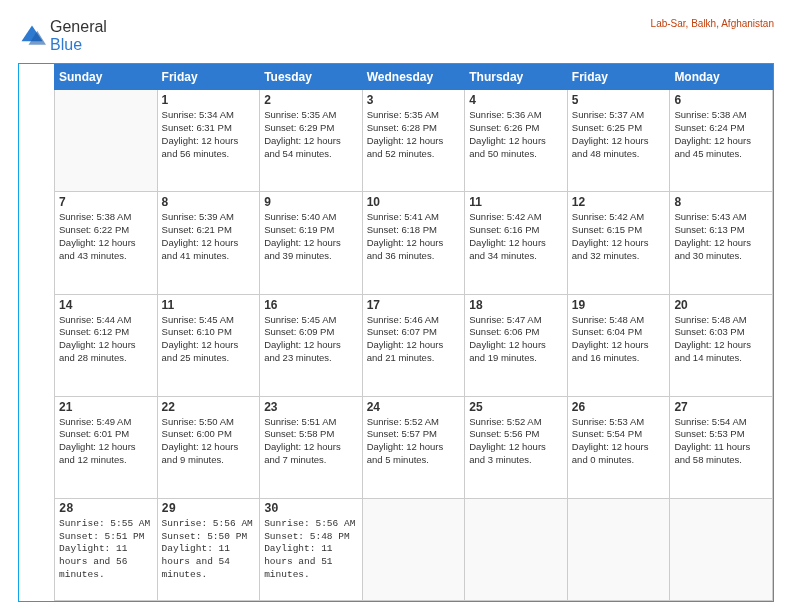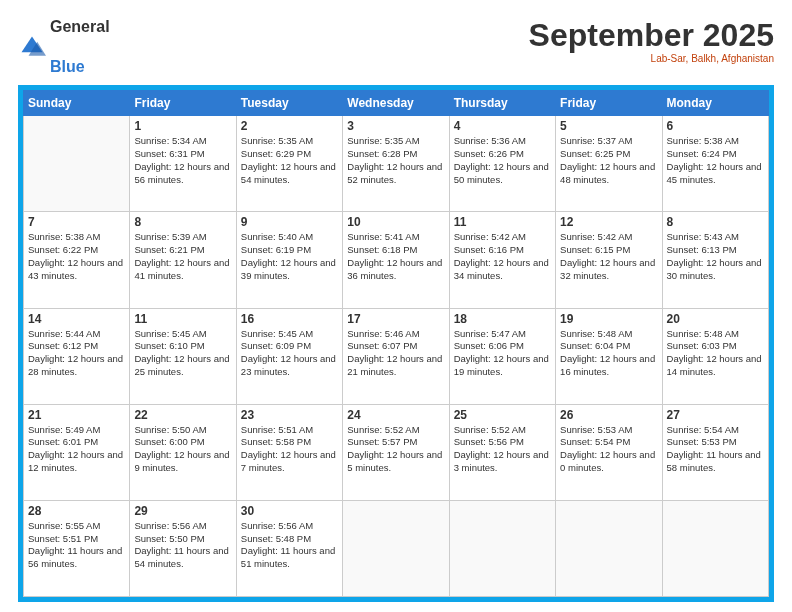--- a/index.html
+++ b/index.html
@@ -24,24 +24,23 @@
       margin-bottom: 10px;
     }
     .logo {
       display: flex;
       align-items: center;
       gap: 4px;
     }
     .logo-text {
       display: flex;
       flex-direction: column;
-      font-weight: bold;
+      font-weight: normal;
       font-size: 16px;
       line-height: 1.1;
-      gap: 22px;
     }
     .logo-general { color: #333; }
     .logo-blue { color: #2e7ad1; }
     .logo-icon {
       width: 28px;
       height: 28px;
     }
     .title-block {
       text-align: right;
     }
@@ -50,23 +49,24 @@
       font-weight: bold;
       color: #333;
       line-height: 1.1;
     }
     .location {
       font-size: 10px;
       color: #c2410c;
     }
     .calendar {
       flex: 1;
-      border: 5px solid #0ea5e9;
+      border: 1px solid #0ea5e9;
       border-collapse: collapse;
       width: 100%;
+      padding-left: 35px;
     }
     .calendar table {
       width: 100%;
       border-collapse: collapse;
       height: 100%;
     }
     .calendar thead tr th {
       background-color: #2e7ad1;
       color: #fff;
       font-size: 12px;
@@ -93,39 +93,39 @@
     .day-info {
       font-size: 9.5px;
       line-height: 1.35;
       color: #333;
     }
     .empty-cell {
       background: #f9f9f9;
     }
     .last-row td {
       height: 72px;
+      font-family: Liberation Mono, monospace;
     }
   </style>
 </head>
 <body>
 
 <div class="page">
   <div class="header">
     <div class="logo">
       <svg class="logo-icon" viewBox="0 0 32 32">
         <polygon points="16,4 28,22 4,22" fill="#2e7ad1"></polygon>
         <polygon points="22,10 32,26 12,26" fill="#1a5aaa" opacity="0.6"></polygon>
       </svg>
       <div class="logo-text">
         <span class="logo-general">General</span>
         <span class="logo-blue">Blue</span>
       </div>
     </div>
     <div class="title-block">
-      <div class="month-title">September 2025</div>
       <div class="location">Lab-Sar, Balkh, Afghanistan</div>
     </div>
   </div>
 
   <div class="calendar">
     <table>
       <thead>
         <tr>
         <th>Sunday</th>
             <th>Friday</th>

